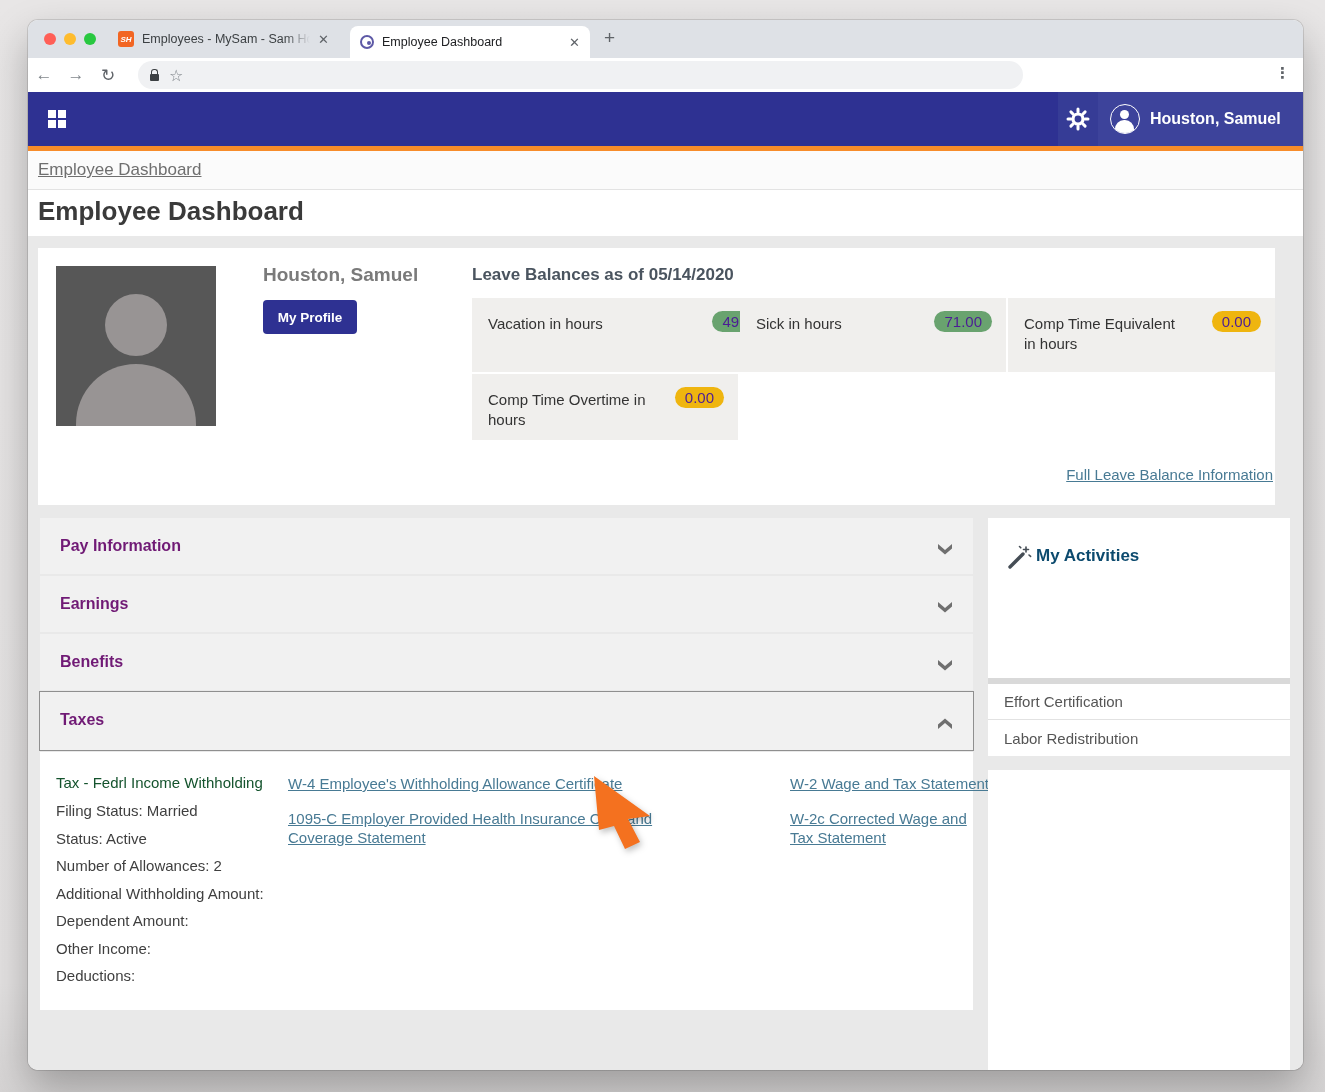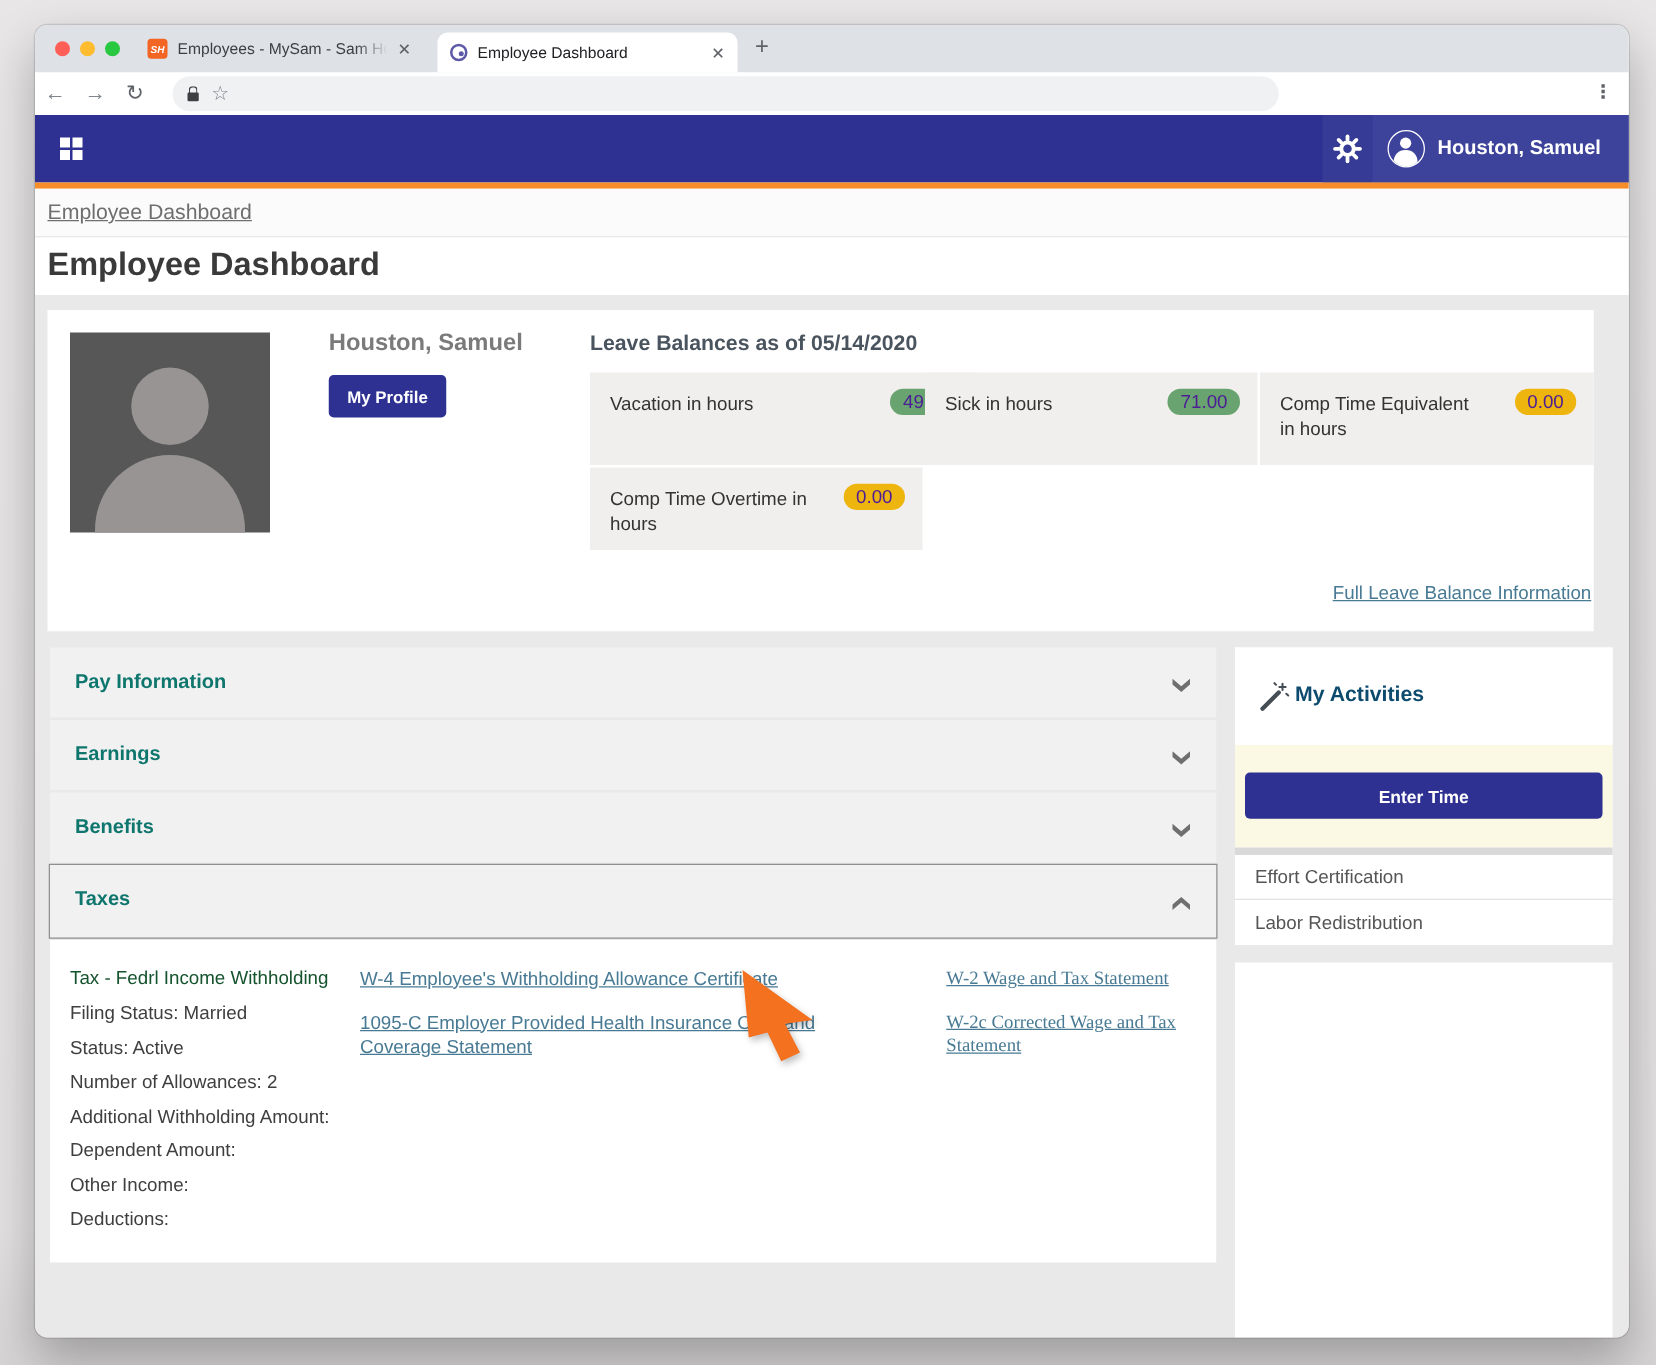--- a/index.html
+++ b/index.html
@@ -75,32 +75,32 @@
   .badge { position:absolute; right:14px; top:13px; font-size:15px; color:#4c1d95; padding:2px 10px; border-radius:12px; }
   .badge[data-status="green"]{ background:var(--badge-green,#69a36f); }
   .badge[data-status="yellow"]{ background:var(--badge-yellow,#efb50f); }
   .lv0{ left:434px; top:50px; width:312px; height:74px; }
   .lv1{ left:702px; top:50px; width:266px; height:74px; }
   .lv2{ left:970px; top:50px; width:267px; height:74px; }
   .lv3{ left:434px; top:126px; width:266px; height:66px; }
   .fulllink { position:absolute; right:2px; bottom:22px; font-size:15px; color:var(--link,#487a94); text-decoration:underline; }
   
   .acc { position:absolute; left:12px; width:933px; height:56px; background:#f1f1f1; }
-  .acc .lbl { position:absolute; left:20px; top:19px; font-size:16px; font-weight:bold; color:#0f766e; }
+  .acc .lbl { position:absolute; left:20px; top:19px; font-size:16px; font-weight:bold; color:#701a75; }
   .acc .chev { position:absolute; right:20px; top:23px; }
   .acc0{ top:282px; } .acc1{ top:340px; } .acc2{ top:398px; }
   .acc3{ top:456px; height:58px; outline:1px solid #8f8f8f; }
   .acc4{ top:776px; height:58px; }
   
   .taxcard { position:absolute; left:12px; top:516px; width:933px; height:258px; background:#fff; }
   .taxcol1 { position:absolute; left:16px; top:22px; width:228px; }
   .taxcol1 .h1 { font-size:15px; font-weight:normal; color:#14532d; margin-bottom:11px; }
   .taxline { font-size:15px; color:#3f3f3f; margin-bottom:10.5px; }
   .taxcol2 { position:absolute; left:248px; top:22px; width:420px; }
-  .taxcol3 { position:absolute; left:717px; top:22px; width:200px;font-family:Liberation Serif, serif; }
+  .taxcol3 { position:absolute; left:750px; top:22px; width:200px; }
   .tlink { display:block; font-size:15px; color:var(--link,#487a94); text-decoration:underline; margin-bottom:15px; line-height:1.3; }
   
   .sidecard1 { position:absolute; left:960px; top:282px; width:302px; height:236px; background:#fff; }
   .act-head { position:absolute; left:0; top:0; width:100%; height:78px; background:#fff; }
   .act-title { position:absolute; left:48px; top:28px; font-size:17px; font-weight:bold; color:#0c4a6e; }
   .wand { position:absolute; left:18px; top:26px; }
   .cream { position:absolute; left:0; top:78px; width:100%; height:82px; background:#fbf8e3; }
   .entertime { position:absolute; left:8px; top:22px; width:286px; height:37px; font-size:14px; }
   .side-div { position:absolute; left:0; top:160px; width:100%; height:6px; background:#d9d9d9; }
   .side-item { position:absolute; left:0; width:100%; height:36px; background:#fff; font-size:15px; color:#555;
@@ -270,23 +270,20 @@
             <line x1="4" y1="23" x2="17" y2="10" stroke="#454d55" stroke-width="3.4" stroke-linecap="round"></line>
             <g stroke="#454d55" stroke-width="1.6" stroke-linecap="round">
               <line x1="20" y1="3" x2="20" y2="8"></line>
                 <line x1="17.5" y1="5.5" x2="22.5" y2="5.5"></line>
               <line x1="13.5" y1="2.5" x2="14.8" y2="3.8"></line>
                 <line x1="23" y1="11" x2="24.6" y2="12.4"></line>
             </g>
           </svg></span>
         <span class="act-title">My Activities</span>
       </div>
-      <div class="cream">
-        <button class="btn entertime">Enter Time</button>
-      </div>
       <div class="side-div"></div>
       <div class="side-item si0">Effort Certification</div>
       <div class="side-item si1">Labor Redistribution</div>
     </div>
     <div class="sidecard2"></div>
 
     <span class="cursor">
       <svg width="78" height="88" viewBox="0 0 78 88">
         <polygon points="8,0 64,40 42,43 54,66 39,73 28,50 13,54" fill="#f4711f"></polygon>
       </svg>

